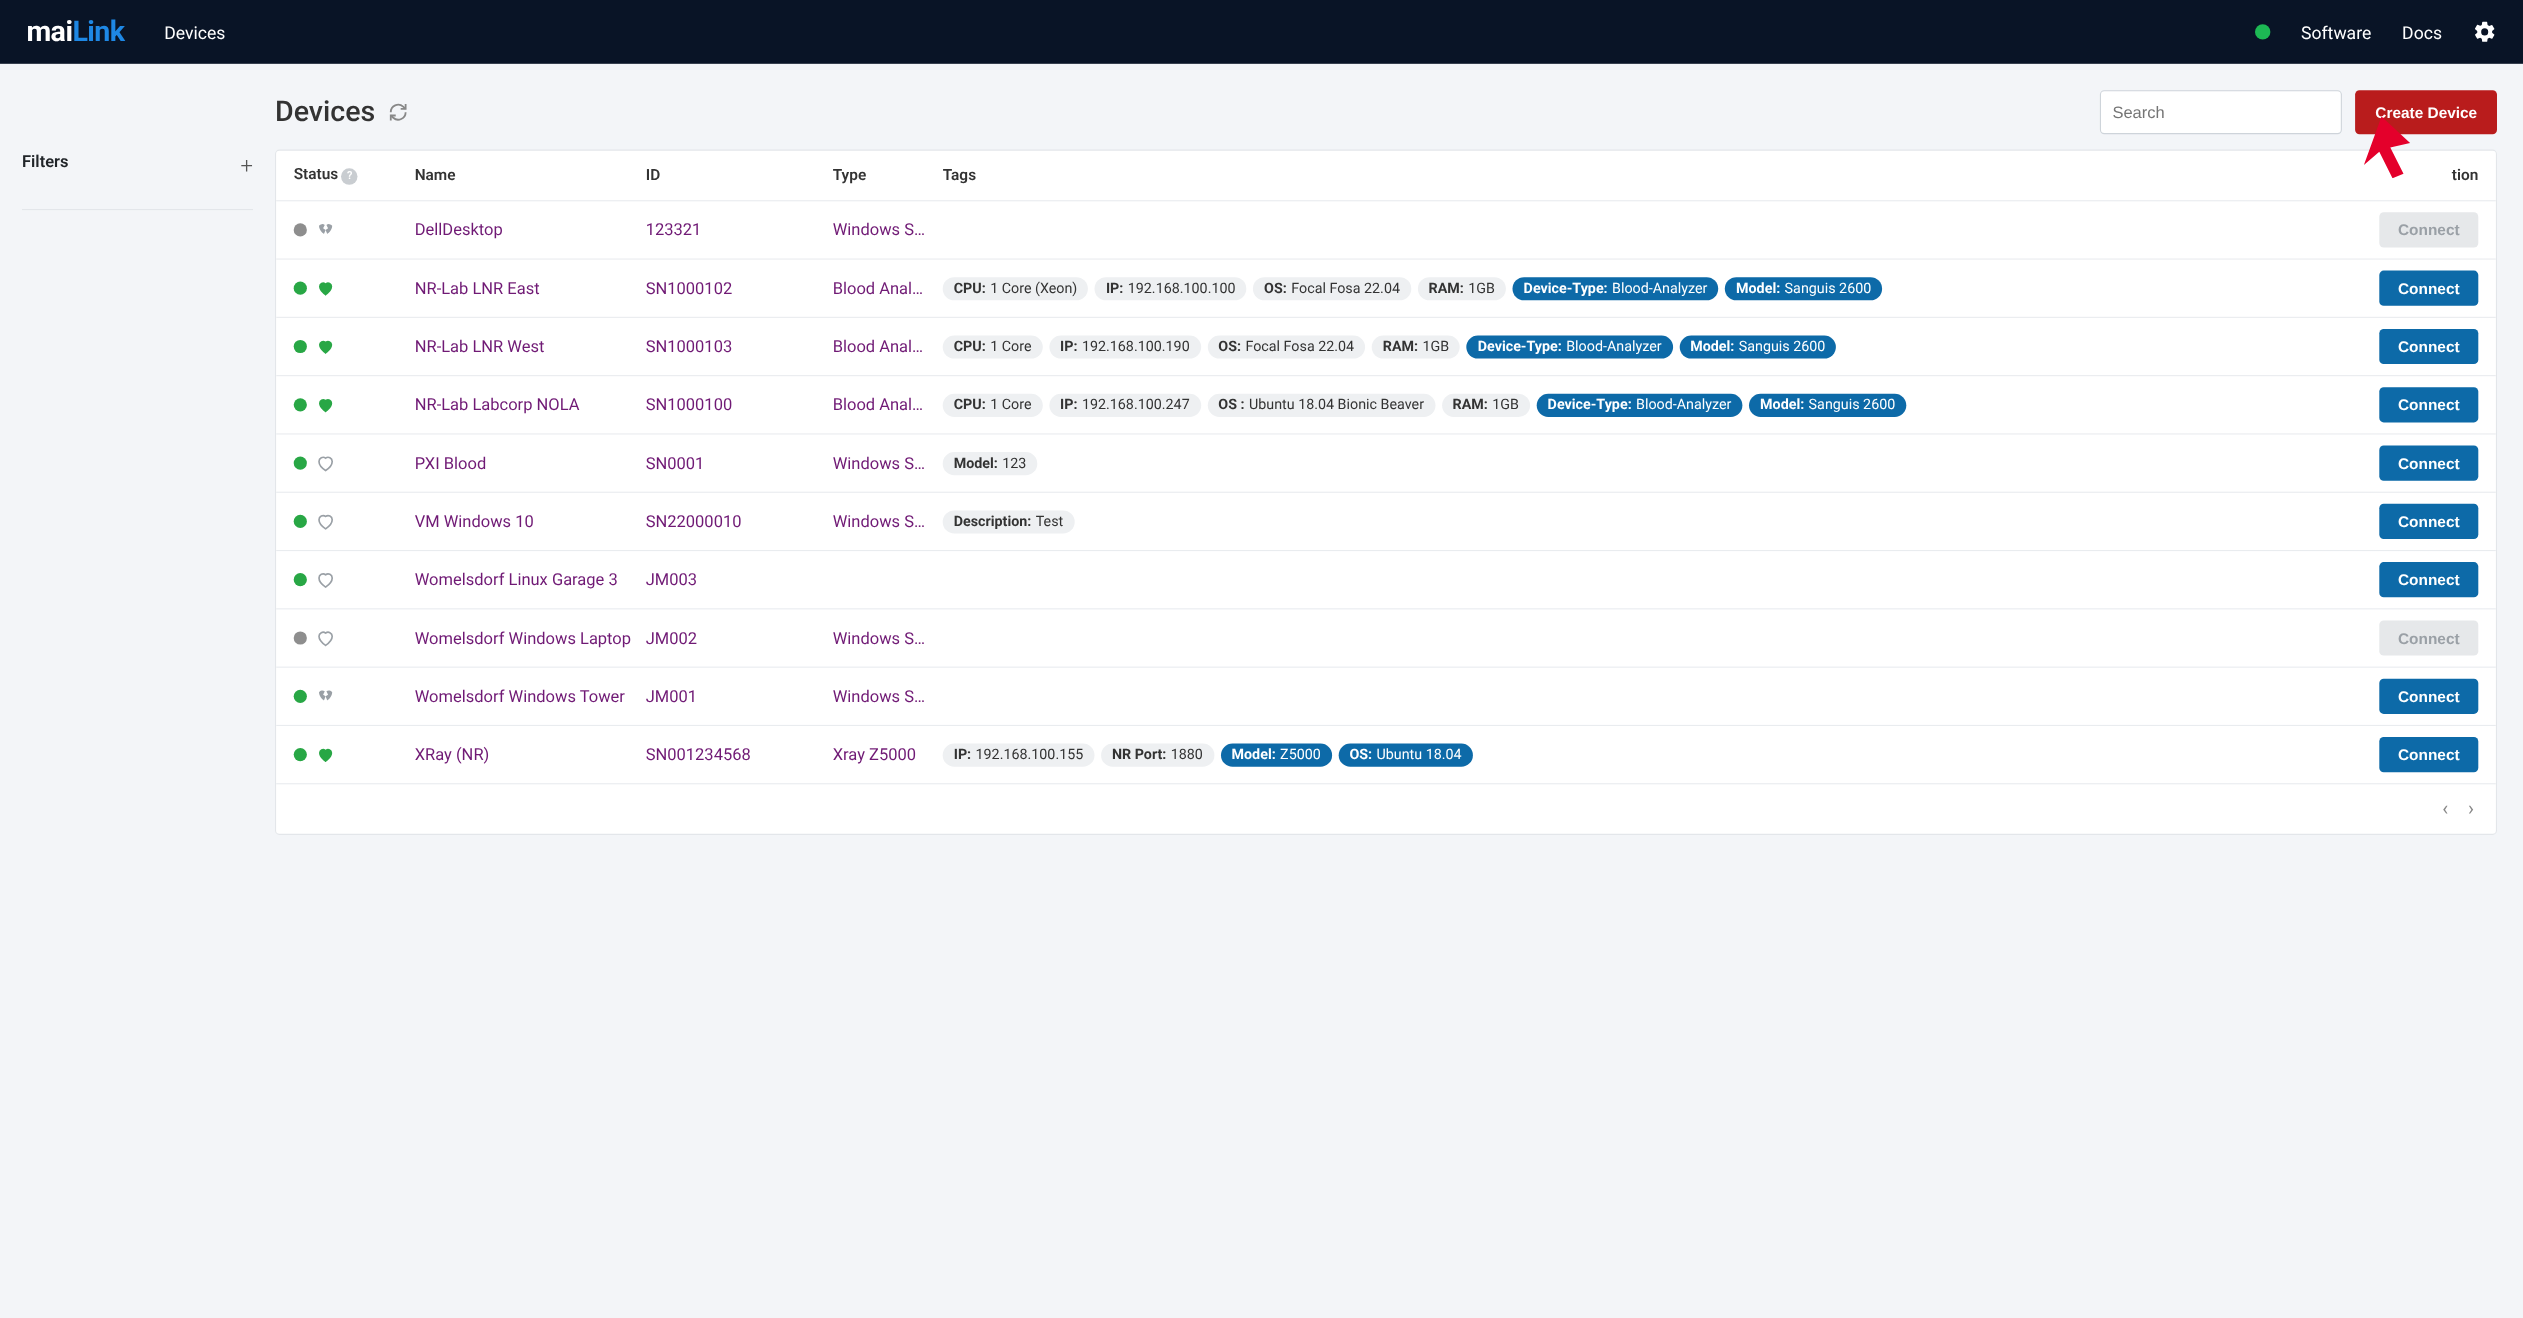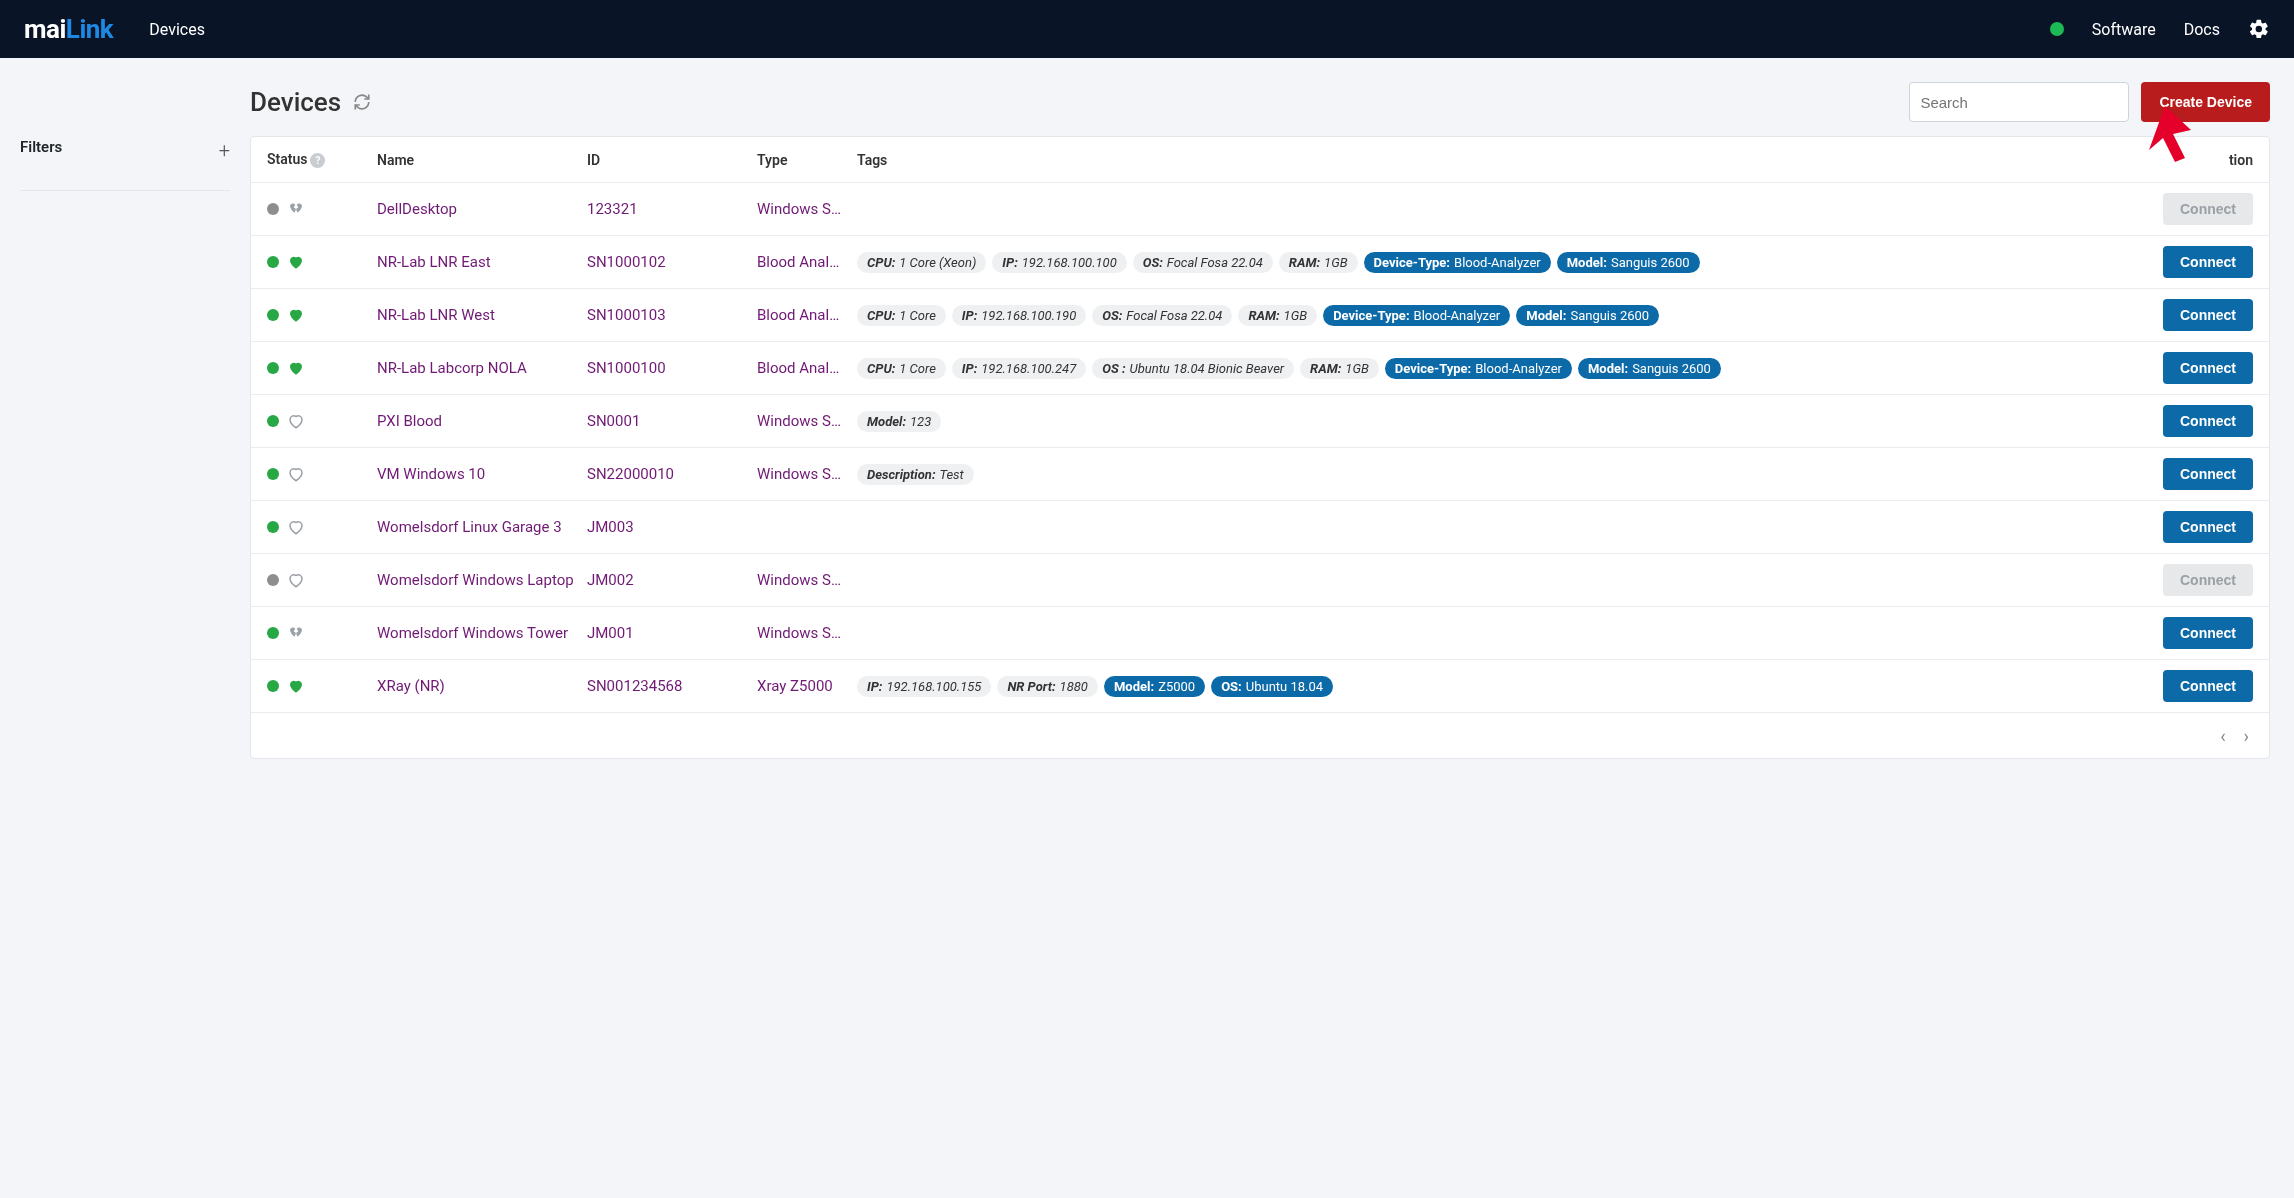--- a/index.html
+++ b/index.html
@@ -92,21 +92,21 @@
   .dot { width:12px;height:12px;border-radius:50%; }
   .dot-green{background:#28a745;}
   .dot-gray{background:#8e8e8e;}
   .heart { width:18px;height:18px; display:flex; align-items:center; justify-content:center;}
   .cell { font-size:15px; color:#701a75; white-space:nowrap; overflow:hidden; text-overflow:ellipsis;}
   .tags { display:flex; flex-wrap:wrap; gap:6px; padding-right:10px;}
   .tag {
     border-radius:14px; padding:3px 10px; font-size:13px;
     display:inline-flex; gap:4px; align-items:center; white-space:nowrap;
   }
-  .tag-gray{ background:#eef0f2; color:#333;font-style:italic; }
+  .tag-gray{ background:#eef0f2; color:#333; }
   .tag-blue{ background:#0d6aa8; color:#fff; }
   .tag b { font-weight:700; }
   .connect-btn {
     background:#0d6aa8; color:#fff; border:none; border-radius:4px;
     padding:8px 14px; font-size:14px; font-weight:600; cursor:pointer;
     width:90px;
   }
   .connect-btn.disabled { background:#e6e8ea; color:#9aa0a6; cursor:default;}
   .pager { display:flex; justify-content:flex-end; gap:18px; padding:12px 20px; color:#888;}
   .pager-btn{ cursor:pointer; font-size:18px; user-select:none;}

